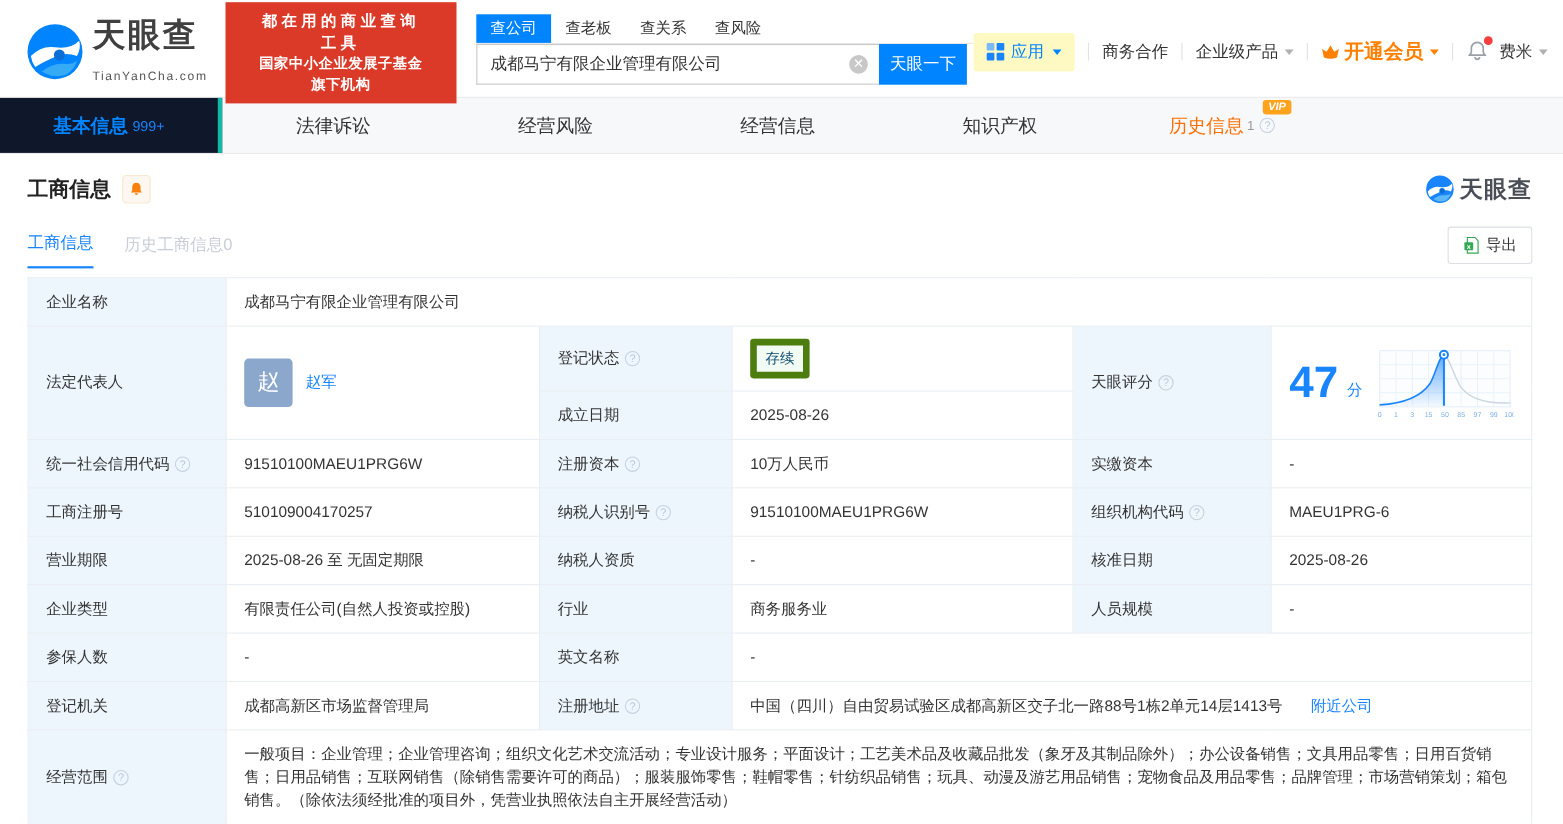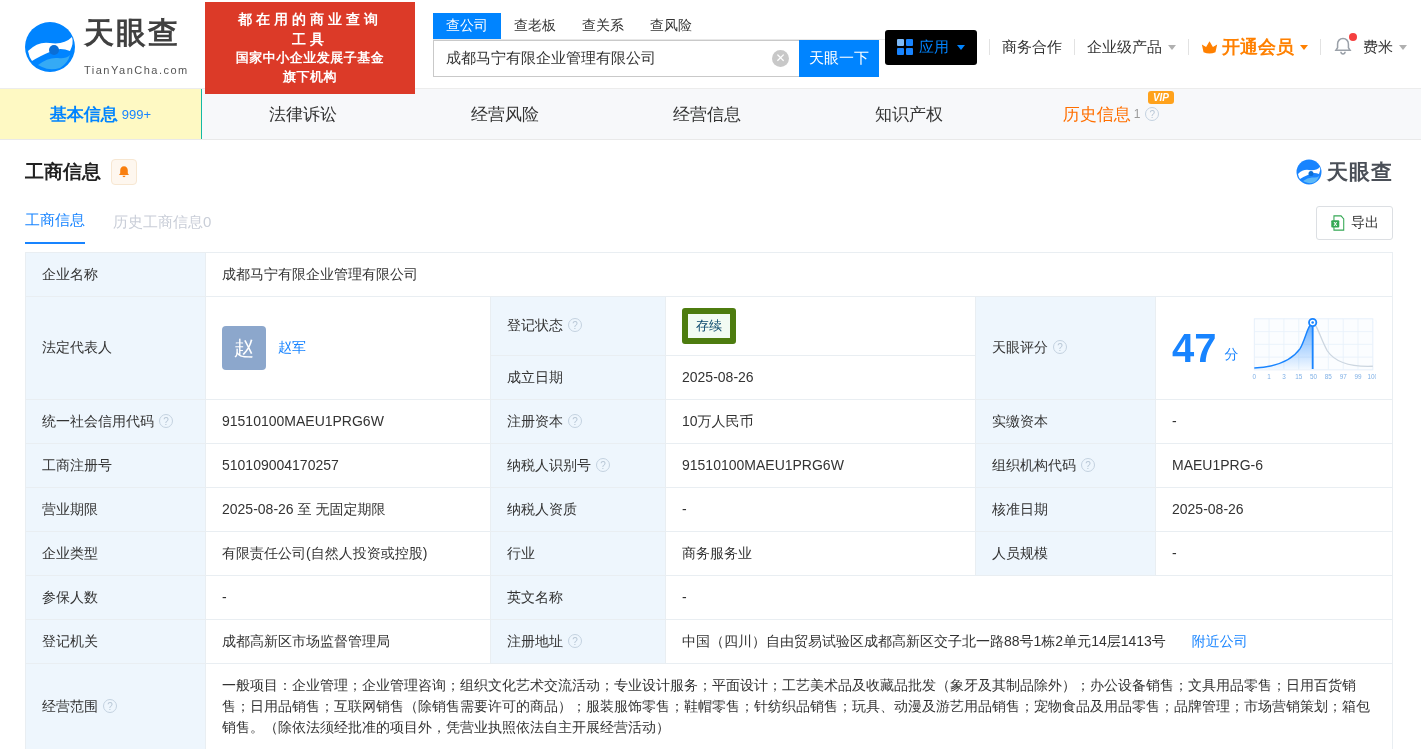--- a/index.html
+++ b/index.html
@@ -19,36 +19,36 @@
   .search-tabs { display:flex; align-items:center; border-bottom:1px solid #e8e8e8; width:452px; }
   .search-tab { font-size:14px; padding:4px 13px; cursor:pointer; color:#333; }
   .search-tab.active { background:#0084ff; color:#fff; }
   .search-row { display:flex; margin-top:0; }
   .search-input-wrap { position:relative; }
   .search-input { width:366px; height:37px; border:1px solid #c9c9c9; border-right:none; padding:0 36px 0 12px; font-size:15px; color:#333; outline:none; font-family:inherit; }
   .clear-icon { position:absolute; right:10px; top:10px; width:17px; height:17px; border-radius:50%; background:#c8c8c8; color:#fff; font-size:12px; line-height:17px; text-align:center; cursor:pointer; }
   .search-btn { width:80px; height:37px; background:#0084ff; color:#fff; font-size:15px; border:none; cursor:pointer; font-family:inherit; }
   .top-menu { display:flex; align-items:center; margin-left:auto; margin-top:6px; white-space:nowrap; }
   .menu-sep { width:1px; height:16px; background:#e2e2e2; margin:0 12px; }
-  .apps-chip { display:flex; align-items:center; gap:6px; background:#000000; border-radius:3px; padding:8px 12px; color:#0084ff; font-size:15px; cursor:pointer; }
+  .apps-chip { display:flex; align-items:center; gap:6px; background:#fef9c3; border-radius:3px; padding:8px 12px; color:#0084ff; font-size:15px; cursor:pointer; }
   .grid-icon { display:grid; grid-template-columns:7px 7px; grid-template-rows:7px 7px; gap:2px; }
   .grid-icon i { background:#1884ff; border-radius:1px; }
   .grid-icon i:first-child { background:#7db9f7; }
   .caret { display:inline-block; width:0; height:0; border-left:4px solid transparent; border-right:4px solid transparent; border-top:5px solid #0084ff; margin-left:2px; }
   .caret.gray { border-top-color:#b0b0b0; }
   .caret.orange { border-top-color:#ff8000; }
   .menu-item { font-size:15px; color:#333; cursor:pointer; display:flex; align-items:center; gap:4px; }
   .vip-link { color:#ff8000; font-weight:bold; font-size:18px; display:flex; align-items:center; gap:4px; cursor:pointer; }
   .bell-wrap { position:relative; margin-right:10px; cursor:pointer; }
   .bell-dot { position:absolute; top:-3px; right:-4px; width:8px; height:8px; border-radius:50%; background:#f53f3f; }
 
   
   .nav-tabs { display:flex; height:52px; background:#f7f8fa; border-top:1px solid #ececec; border-bottom:1px solid #e9e9e9; }
   .nav-tab { width:202px; display:flex; align-items:center; justify-content:center; font-size:17px; color:#333; cursor:pointer; position:relative; }
-  .nav-tab.active { background:#fef9c3; color:#0084ff; font-weight:bold; border-right:1px solid #14b8a6; }
+  .nav-tab.active { background:#0f172a; color:#0084ff; font-weight:bold; border-right:4px solid #14b8a6; }
   .nav-tab .count { font-size:13px; color:#1884ff; font-weight:normal; margin-left:4px; }
   .nav-tab.history { color:#ff6f00; }
   .nav-tab .h-count { font-size:12px; color:#999; margin-left:3px; }
   .vip-badge { position:absolute; top:2px; right:38px; background:#ffa21c; color:#fff; font-size:10px; font-weight:bold; padding:1px 5px; border-radius:3px; font-style:italic; }
 
   
   .content { padding:0 28px 0 25px; }
   .section-head { display:flex; align-items:center; margin-top:18px; }
   .section-title { font-size:19px; font-weight:bold; color:#222; }
   .bell-badge { margin-left:10px; width:26px; height:26px; background:#fef7ef; border:1px solid #f7e7d2; border-radius:4px; display:flex; align-items:center; justify-content:center; cursor:pointer; }

